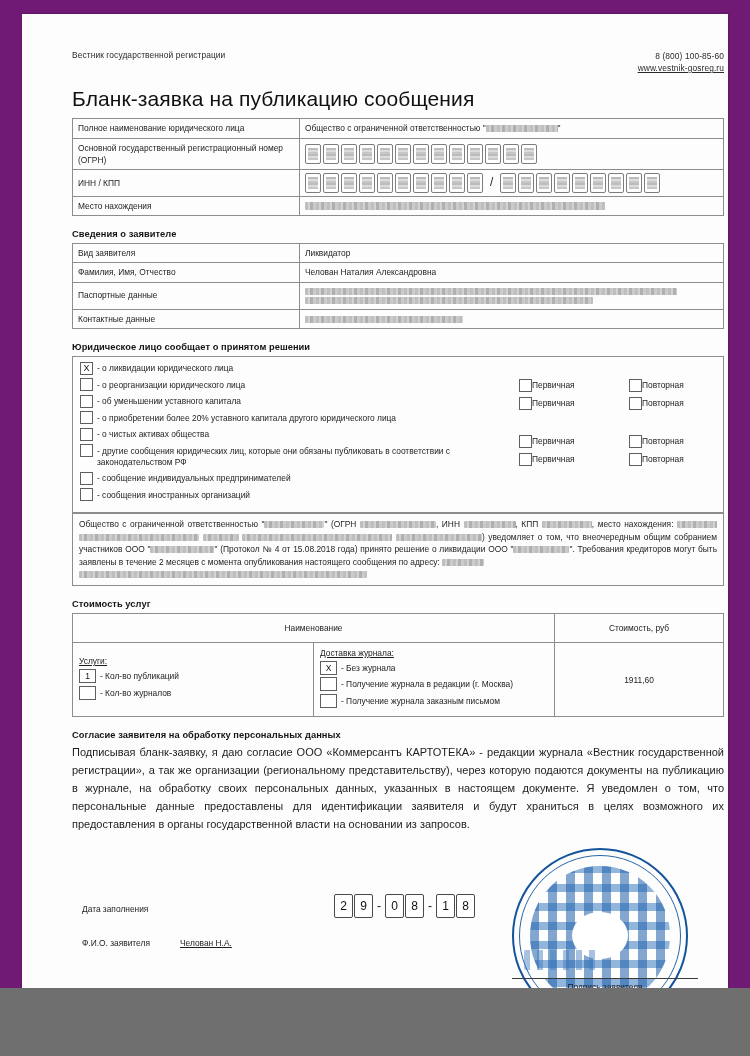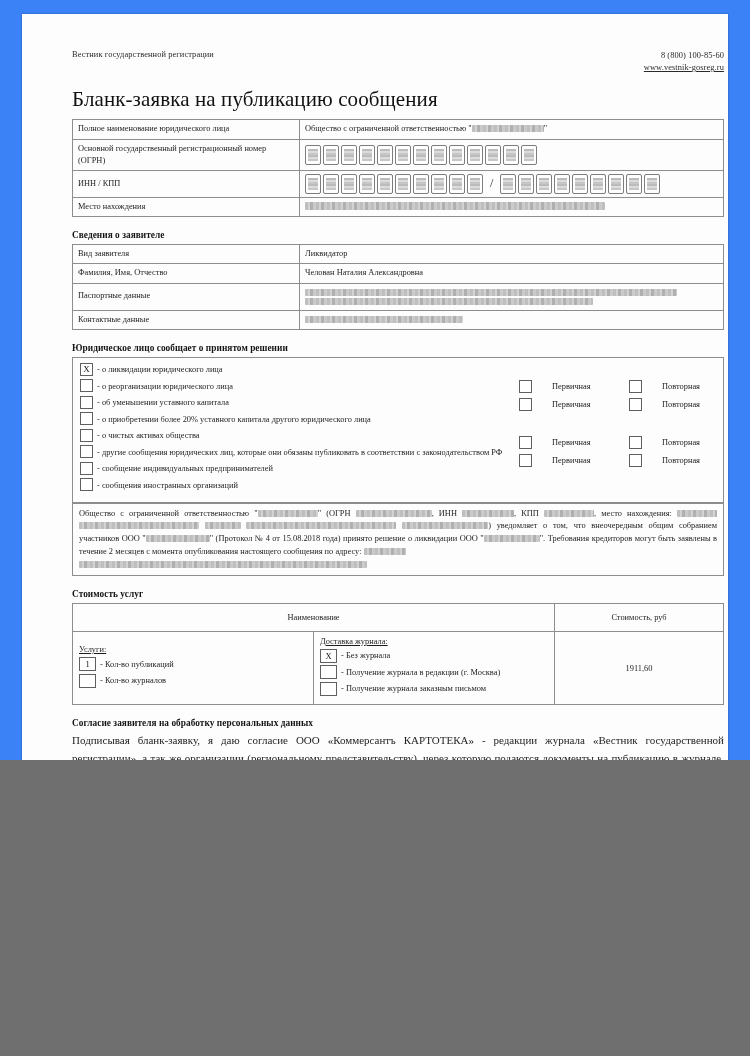--- a/index.html
+++ b/index.html
@@ -6,25 +6,24 @@
     margin: 0;
     padding: 0;
     background: #6f6f6f;
   }
   body {
     font-family: "Liberation Sans", sans-serif;
   }
   #page {
     position: relative;
     width: 750px;
-    height: 760px;
+    height: 988px;
     margin: 0 auto;
-    background: #3b82f6;
+    background: #701a75;
     overflow: hidden;
-    font-family: Liberation Serif, serif;
   }
   .sheet {
     position: absolute;
     left: 22px;
     top: 14px;
     width: 706px;
     height: 1028px;
     background: #fdfdfd;
     box-shadow: 0 0 2px rgba(0,0,0,.35);
   }
@@ -165,21 +164,21 @@
     color: #1d1d1d;
     margin-bottom: 3.5px;
     line-height: 1.35;
   }
   .chk-row .txt { padding-top: 1.5px; }
   .decision-left { width: 430px; }
   .rep-col {
     position: absolute;
     display: flex;
     align-items: center;
-    gap: 20px;
+    gap: 0;
     font-size: 8.4px;
     color: #1d1d1d;
   }
 
   
   .pub-box {
     border: 1px solid #8d8d8d;
     padding: 4px 6px 5px 6px;
     font-size: 8.4px;
     line-height: 1.52;

